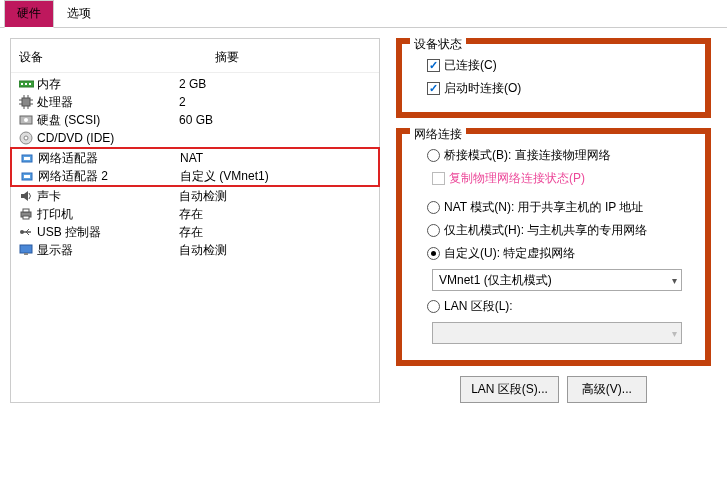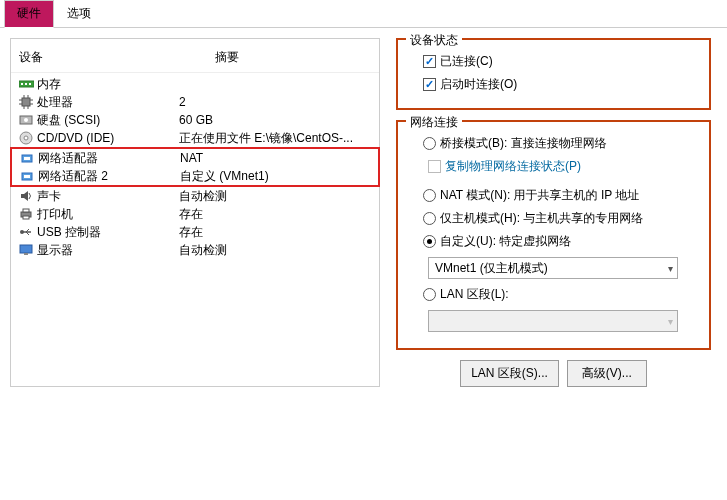--- a/index.html
+++ b/index.html
@@ -17,31 +17,31 @@
   .col-device { width: 160px; }
   .col-summary { flex: 1; }
   
   .device-row { display: flex; align-items: center; padding: 2px 8px; height: 18px; }
   .device-row .icon { width: 18px; display: inline-flex; align-items: center; }
   .device-row .name { width: 142px; }
   .device-row .summary { flex: 1; }
   
   .highlight-box { border: 2px solid #d22; margin: 0 -1px; }
   
-  .fieldset { border: 2px solid #c2410c; padding: 10px 10px 12px 10px; margin-bottom: 10px; position: relative; }
+  .fieldset { border: 6px solid #c2410c; padding: 10px 10px 12px 10px; margin-bottom: 10px; position: relative; }
   .fieldset-title { position: absolute; top: -8px; left: 8px; background: #fff; padding: 0 4px; }
   
   .checkbox-row, .radio-row { display: flex; align-items: center; padding: 3px 15px; gap: 4px; }
   .checkbox, .radio { width: 13px; height: 13px; border: 1px solid #555; display: inline-flex; align-items: center; justify-content: center; flex-shrink: 0; }
   .checkbox { background: #fff; }
   .checkbox.checked::after { content: "✓"; color: #0066cc; font-size: 11px; font-weight: bold; line-height: 1; }
   .radio { border-radius: 50%; }
   .radio.checked::after { content: ""; width: 5px; height: 5px; background: #000; border-radius: 50%; }
   .sub-row { padding-left: 20px; }
-  .disabled { color: #0369a1; }
+  .disabled { color: #ec4899; }
   .disabled .checkbox { border-color: #bbb; }
   
   .dropdown { width: 250px; height: 22px; border: 1px solid #aaa; display: flex; align-items: center; justify-content: space-between; padding: 0 4px 0 6px; margin: 4px 0 4px 20px; background: #fff; }
   .dropdown.disabled { background: #f0f0f0; color: #aaa; }
   .dropdown-arrow { font-size: 10px; color: #555; }
   .dropdown.disabled .dropdown-arrow { color: #bbb; }
   
   .button-row { display: flex; gap: 8px; justify-content: center; margin-top: 6px; }
   .btn { border: 1px solid #999; background: #f0f0f0; padding: 4px 10px; cursor: pointer; min-width: 80px; text-align: center; }
   
@@ -65,20 +65,21 @@
       <div class="device-row">
         <span class="icon">
             <svg width="15" height="10">
               <rect x="0" y="2" width="15" height="6" fill="#3a9d3a" stroke="#2a7a2a"></rect>
               <rect x="2" y="4" width="2" height="2" fill="#fff"></rect>
               <rect x="6" y="4" width="2" height="2" fill="#fff"></rect>
               <rect x="10" y="4" width="2" height="2" fill="#fff"></rect>
             </svg>
           </span>
         <span class="name">内存</span>
+        <span class="summary">2 GB</span>
       </div>
       <div class="device-row">
         <span class="icon">
             <svg width="14" height="14">
               <rect x="3" y="3" width="8" height="8" fill="#888" stroke="#555"></rect>
               <line x1="5" y1="0" x2="5" y2="3" stroke="#555"></line>
               <line x1="9" y1="0" x2="9" y2="3" stroke="#555"></line>
               <line x1="5" y1="11" x2="5" y2="14" stroke="#555"></line>
               <line x1="9" y1="11" x2="9" y2="14" stroke="#555"></line>
               <line x1="0" y1="5" x2="3" y2="5" stroke="#555"></line>
@@ -101,21 +102,20 @@
         <span class="summary">60 GB</span>
       </div>
       <div class="device-row">
         <span class="icon">
             <svg width="14" height="14">
               <circle cx="7" cy="7" r="6" fill="#ddd" stroke="#888"></circle>
               <circle cx="7" cy="7" r="2" fill="#fff" stroke="#888"></circle>
             </svg>
           </span>
         <span class="name">CD/DVD (IDE)</span>
-        <span class="summary">正在使用文件 E:\镜像\CentOS-...</span>
       </div>
       <div class="highlight-box">
         <div class="device-row">
           <span class="icon">
               <svg width="14" height="12">
                 <rect x="2" y="3" width="10" height="7" fill="#5aa0e0" stroke="#2a6abb"></rect>
                 <rect x="4" y="5" width="6" height="3" fill="#fff"></rect>
               </svg>
             </span>
           <span class="name">网络适配器</span>

